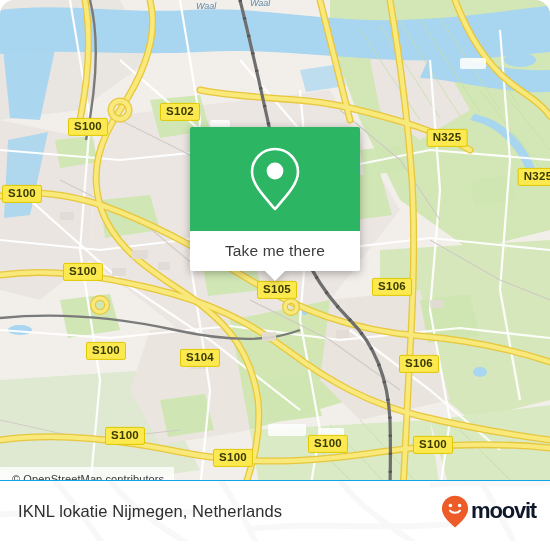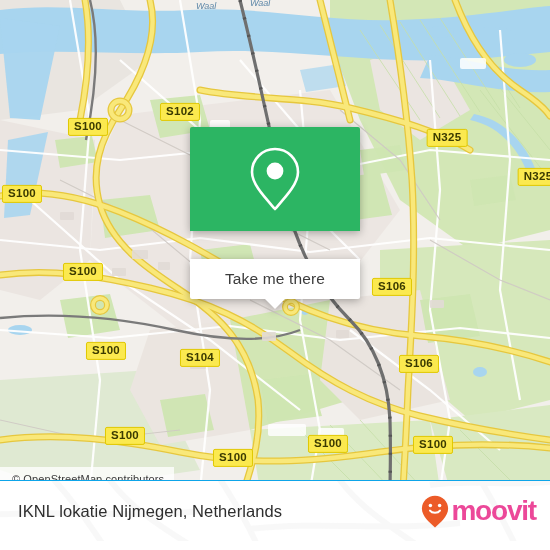--- a/index.html
+++ b/index.html
@@ -1,21 +1,21 @@
 <!DOCTYPE html>
 <html><head>
 <meta charset="utf-8">
 <style>
   html,body{margin:0;padding:0;}
   body{
     width:550px;height:550px;overflow:hidden;
     font-family:"Liberation Sans", sans-serif;
     background:#ffffff;
   }
-  .screen{position:relative;width:550px;height:550px;overflow:hidden;}
+  .screen{position:relative;width:550px;height:550px;overflow:hidden;border-radius:15px;}
 
   
   .map{position:absolute;left:0;top:0;width:550px;height:490px;overflow:hidden;background:#eeeae6;}
   .map svg{display:block;width:550px;height:490px;}
 
   
   .attrib{
     position:absolute;left:0;top:467px;height:23px;
     display:flex;align-items:center;
     padding:0 10px 0 12px;
@@ -32,21 +32,20 @@
   .card-top{
     height:104px;background:#2cb563;
     display:flex;align-items:center;justify-content:center;
     border-radius:2px 2px 0 0;
   }
   .card-top svg{display:block;}
   .card-bottom{
     position:relative;background:#ffffff;height:40px;
     display:flex;align-items:center;justify-content:center;
     border-radius:0 0 2px 2px;
-    margin-top:28px;
   }
   .card-bottom .lbl{
     font-size:15.5px;color:#3c3c3c;letter-spacing:.15px;
   }
   .card-tail{
     position:absolute;left:50%;bottom:-10px;transform:translateX(-50%);
     width:0;height:0;
     border-left:11px solid transparent;
     border-right:11px solid transparent;
     border-top:11px solid #ffffff;
@@ -281,18 +280,18 @@
       <div class="footer-title">IKNL lokatie Nijmegen, Netherlands</div>
       <div class="brand">
         <span>
           <svg width="28" height="33" viewBox="0 0 28 33" xmlns="http://www.w3.org/2000/svg">
             <path d="M14 0.8 C6.7 0.8 0.9 6.5 0.9 13.6 C0.9 21.5 9.4 28.6 14 32.4 C18.6 28.6 27.1 21.5 27.1 13.6 C27.1 6.5 21.3 0.8 14 0.8 Z" fill="#ec5b28"></path>
             <circle cx="9.4" cy="10.6" r="1.75" fill="#ffffff"></circle>
             <circle cx="18.6" cy="10.6" r="1.75" fill="#ffffff"></circle>
             <path d="M9 15.6 C11 18.4 17 18.4 19 15.6" fill="none" stroke="#ffffff" stroke-width="1.9" stroke-linecap="round"></path>
           </svg>
         </span>
-        <span style="font-size:28px;font-weight:bold;color:#ec4899;letter-spacing:-1.2px;line-height:1;">moovit</span>
+        <span style="font-size:22px;font-weight:bold;color:#0f172a;letter-spacing:-1.2px;line-height:1;">moovit</span>
       </div>
     </div>
   </div>
 
 </div>
 
 </body></html>

